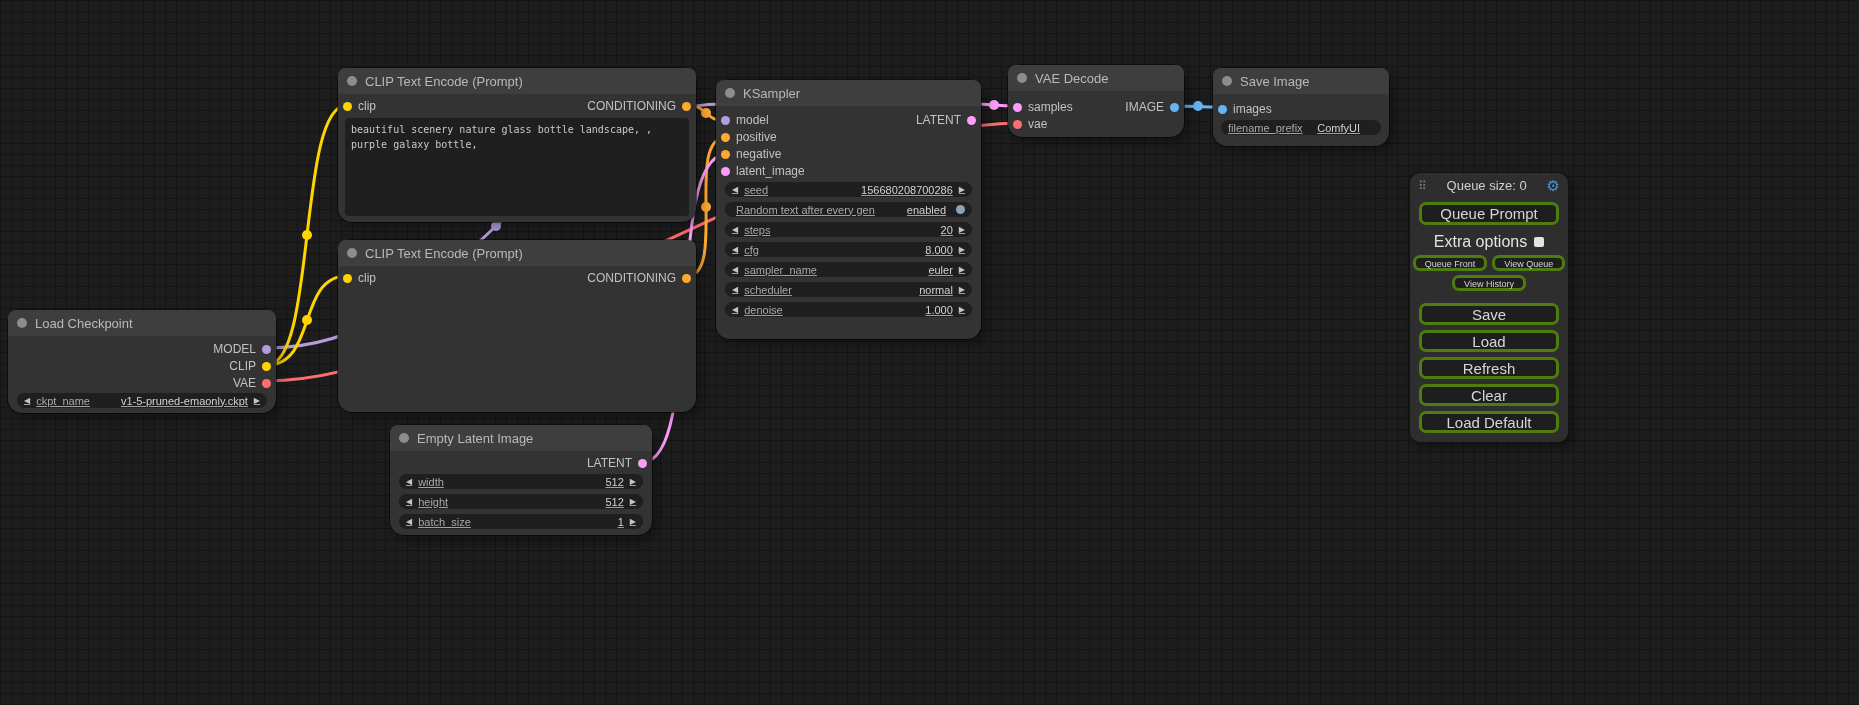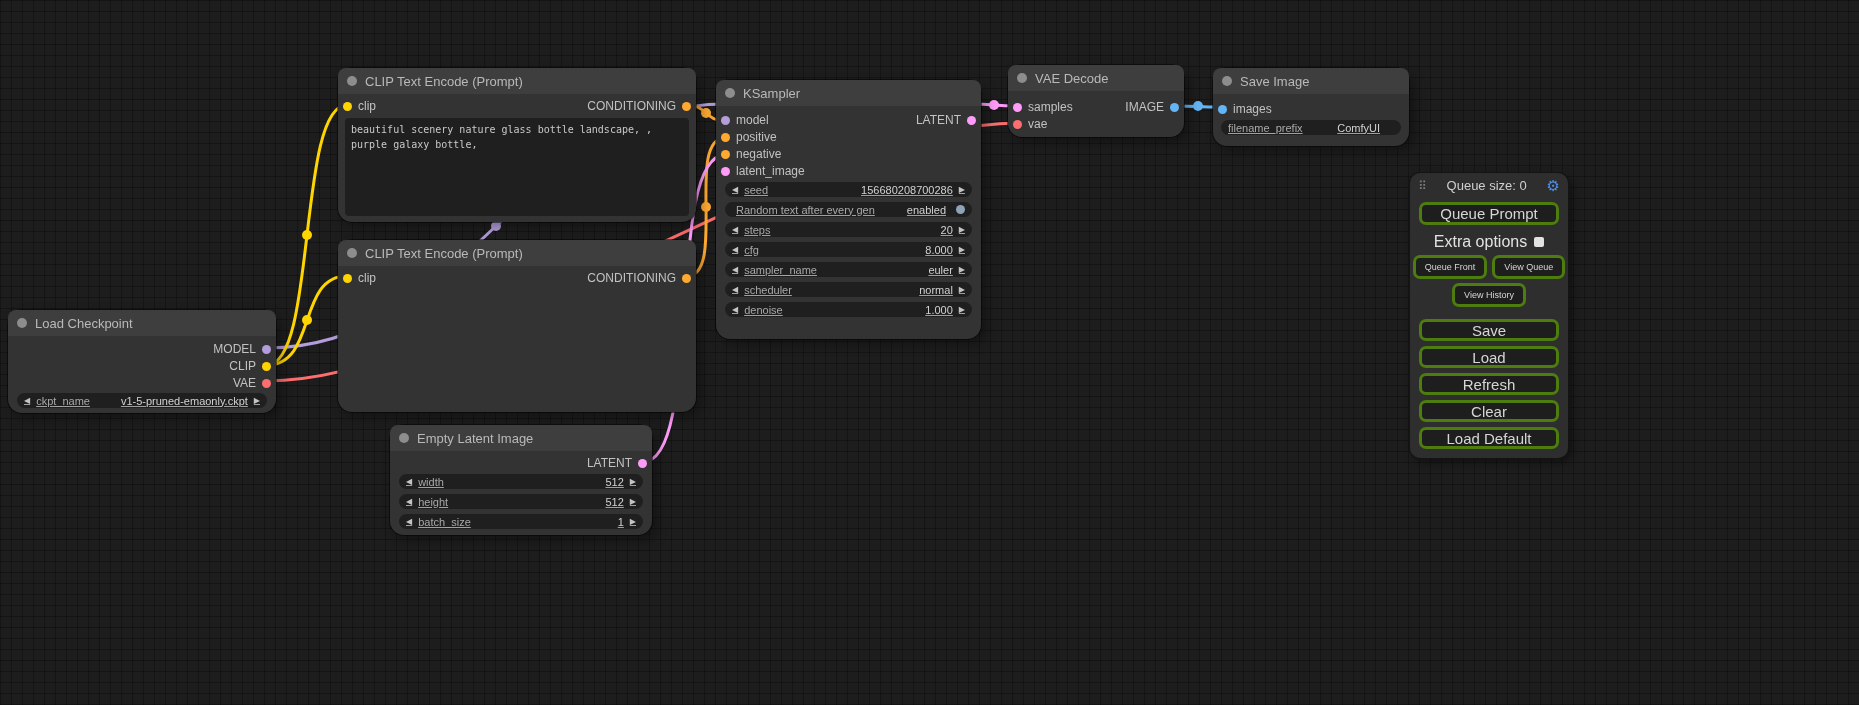--- a/index.html
+++ b/index.html
@@ -67,21 +67,21 @@
   .btn{
     display:block;background:#1e1e1e;border:3px solid #4d7c0f;color:#d6d6d6;
     border-radius:7px;font-family:inherit;cursor:pointer;text-align:center;
   }
   .btn.big{width:140px;height:22px;margin:5px auto 0;font-size:15px}
   .btn.prompt{height:23px;margin-top:4px}
   .btn.mt12{margin-top:12px}
   .extra-row{display:flex;justify-content:center;align-items:center;gap:7px;margin-top:8px;font-size:16px;color:#e2e2e2}
   .checkbox{width:10px;height:10px;background:#e2e2e2;border-radius:2px;display:inline-block;cursor:pointer}
   .small-row{display:flex;justify-content:center;gap:5px;margin-top:4px}
-  .btn.small{font-size:9px;height:24px;line-height:12px;padding:0 9px;border-radius:7px}
+  .btn.small{font-size:9px;height:16px;line-height:12px;padding:0 9px;border-radius:7px}
 </style>
 </head>
 <body>
 
 <div style="position:absolute;inset:0;">
 
   <svg id="wires" width="1859" height="705">
     <path d="M267,348 C467,348 525,104 725,104" stroke="#B39DDB"></path>
     <path d="M267,365 C317,365 297,105 347,105" stroke="#FFD500"></path>
     <path d="M267,365 C317,365 297,276 347,276" stroke="#FFD500"></path>
@@ -303,21 +303,21 @@
       </div>
       <div class="slot-row">
           <div class="slot in">
             <span class="dot c-vae"></span>
             <span>vae</span>
           </div>
         </div>
     </div>
   </div>
 
-  <div class="node" style="left:1213px;top:68px;width:196px;height:78px">
+  <div class="node" style="left:1213px;top:68px;width:176px;height:78px">
     <div class="node-title">
       <span class="status-dot"></span>
       <span>Save Image</span>
     </div>
     <div style="margin-top:5px">
       <div class="slot-row">
           <div class="slot in">
             <span class="dot c-image"></span>
             <span>images</span>
           </div>

